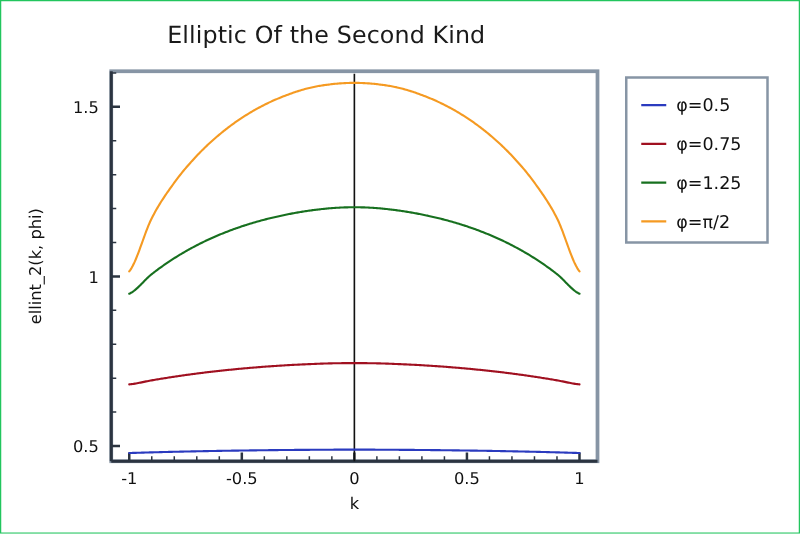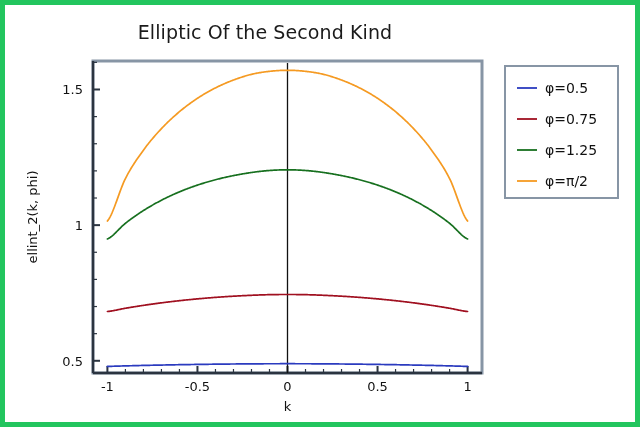--- a/index.html
+++ b/index.html
@@ -5,21 +5,21 @@
   html, body {
     margin: 0;
     padding: 0;
     background: #ffffff;
   }
   #root {
     position: relative;
     width: 640px;
     height: 427px;
     background: #ffffff;
-    border: 5px solid #22c55e;
+    border: 1px solid #22c55e;
     box-sizing: border-box;
     font-family: "DejaVu Sans", sans-serif;
     overflow: hidden;
   }
   #chart-title {
     position: absolute;
     top: 16px;
     left: 0;
     width: 520px;
     text-align: center;

